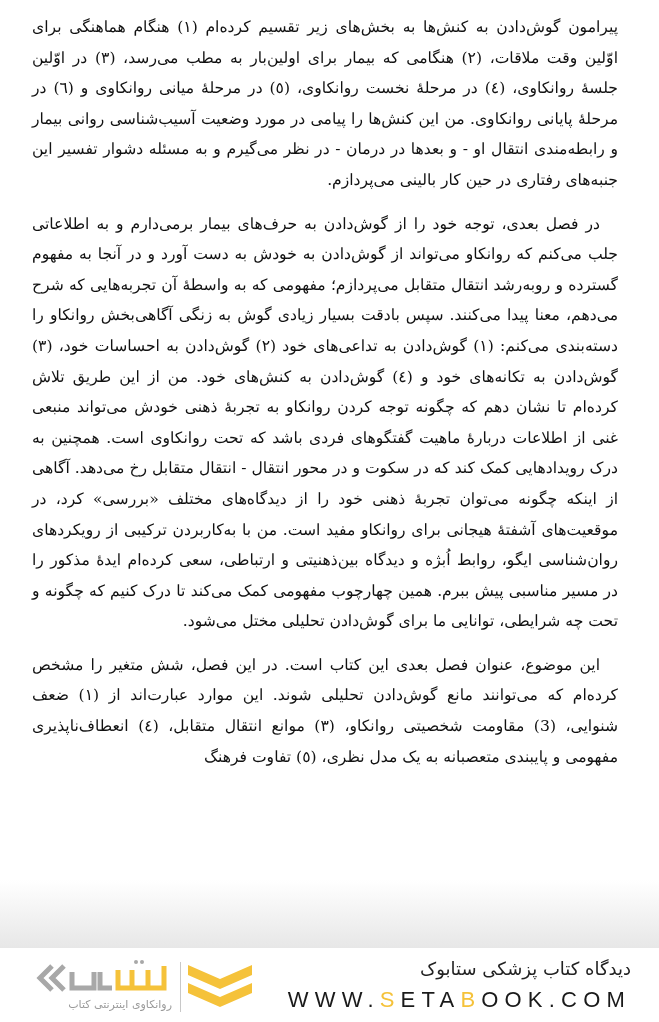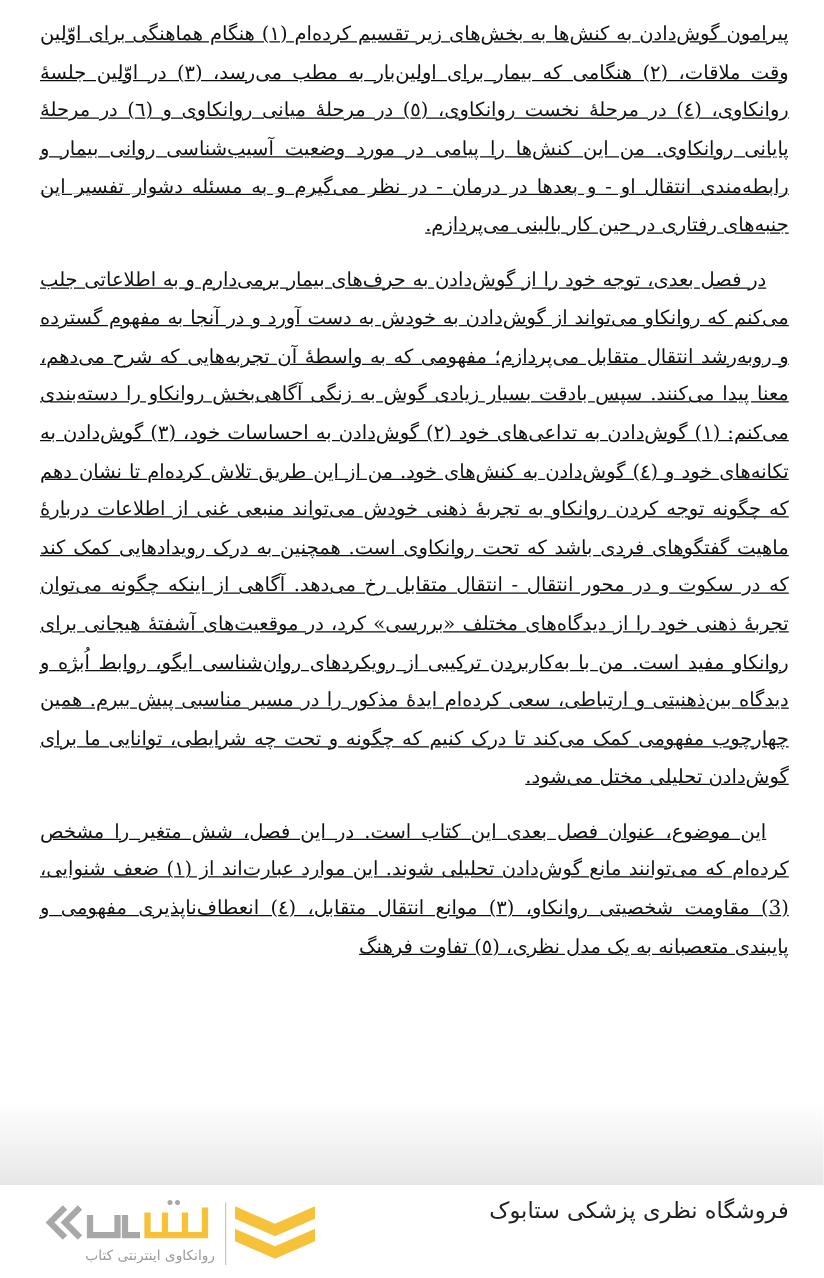--- a/index.html
+++ b/index.html
@@ -28,23 +28,22 @@
       top: 12px;
       left: 32px;
       right: 28px;
       direction: rtl;
       text-align: justify;
       text-align-last: right;
       font-size: 15.6px;
       line-height: 30.6px;
     }
     .para {
-      margin: 0 0 13px 0;
+      margin: 0 13px 13px 0;
       text-indent: 0;
-      text-decoration: underline;
     }
     .para.indent {
       text-indent: 18px;
     }
     .fade {
       position: absolute;
       left: 0;
       right: 0;
       top: 880px;
       height: 70px;
@@ -150,17 +149,18 @@
 
     <div class="logo-divider"></div>
 
     <svg class="logo-chevron" viewBox="0 0 64 54">
       <polygon points="0,4 32,18 64,4 64,14 32,28 0,14" fill="#f5c23a"></polygon>
       <polygon points="0,22 32,36 64,22 64,32 32,46 0,32" fill="#f5c23a"></polygon>
       <polygon points="8,44 32,54 56,44 56,50 32,54 8,50" fill="#f5c23a" opacity="0"></polygon>
     </svg>
 
     <div class="brand-text">
-      <div class="brand-fa">فروشگاه نظری پزشکی ستابوک</div>
+      <div class="brand-fa">دیدگاه کتاب پزشکی ستابوک</div>
+      <div class="brand-url"><span>WWW.</span><span class="hl">S</span><span>ETA</span><span class="hl">B</span><span>OOK.COM</span></div>
     </div>
   </div>
 
 </div>
 
 </body></html>

